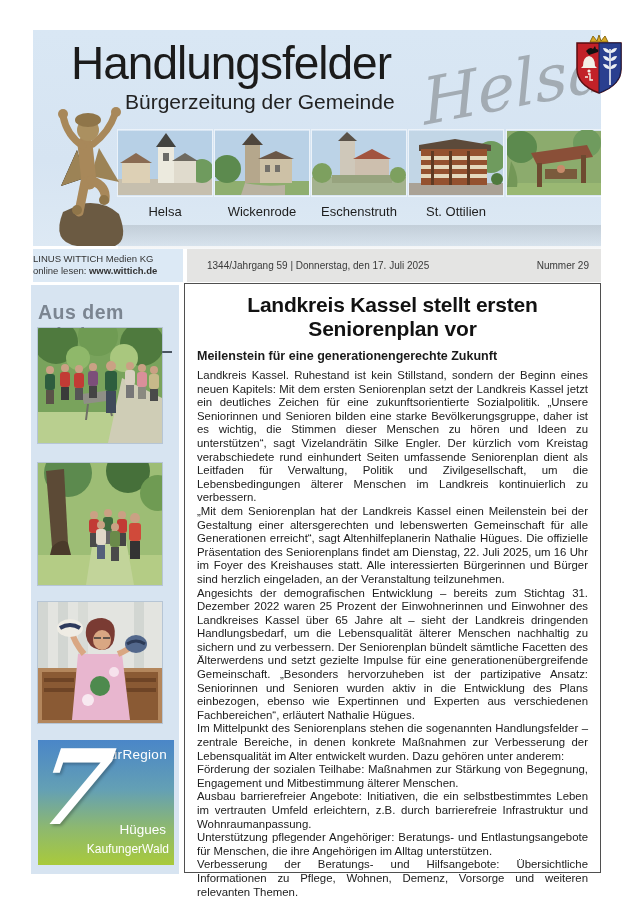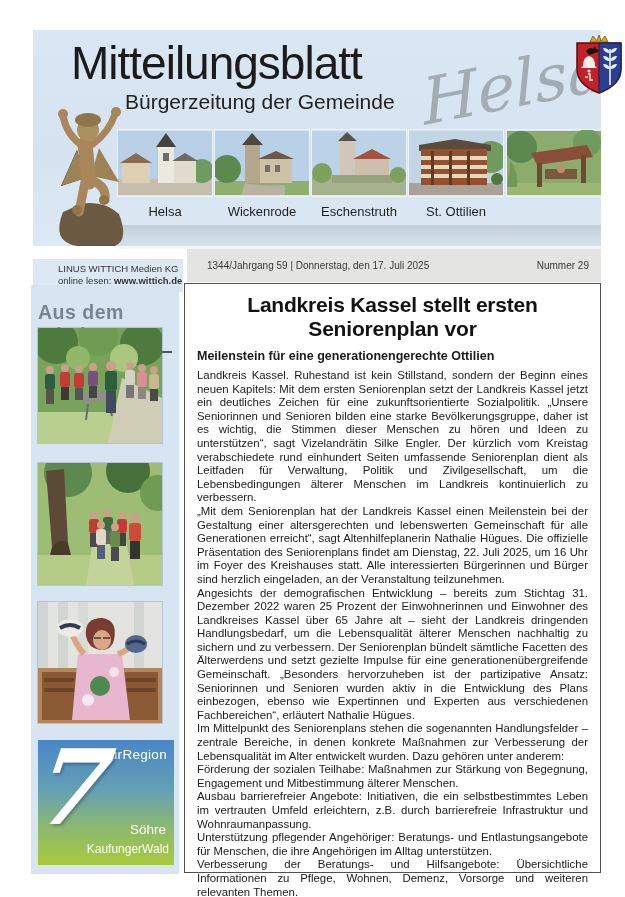--- a/index.html
+++ b/index.html
@@ -24,21 +24,21 @@
   
   #strip { position:absolute; left:85px; top:100px; width:483px; height:116px; z-index:2; }
   .strip-band { position:absolute; left:0; top:95px; width:483px; height:24px;
     background:linear-gradient(180deg,rgba(165,175,184,.45),rgba(200,208,214,.15)); }
   .vp { position:absolute; top:0; width:94px; }
   .vp svg { display:block; width:94px; height:66px; box-shadow:0 0 0 1px rgba(255,255,255,.5); }
   .vp figcaption { margin-top:8px; text-align:center; font-size:13px; color:#1e1e1e; }
 
   
   #pubbox { position:absolute; left:33px; top:249px; width:150px; height:33px; background:#dce9f5;
-    padding:4px 0 0 25px; font-size:9.5px; line-height:12px; color:#333;margin-top:10px; }
+    padding:4px 0 0 0; font-size:9.5px; line-height:12px; color:#333; }
   #issuebox { position:absolute; left:187px; top:249px; width:414px; height:33px; background:#e4e4e3;
     color:#3a3a3a; font-size:10px; }
   #issuebox .issue-left { position:absolute; left:20px; top:11px; }
   #issuebox .issue-right { position:absolute; right:12px; top:11px; }
 
   
   #sidebar { position:absolute; left:31px; top:285px; width:148px; height:589px; background:#d7e4f1; }
   .side-title { position:absolute; left:7px; top:16px; width:134px; font-size:19.5px; font-weight:bold;
     color:#7b8591; letter-spacing:.5px; padding-bottom:4px; border-bottom:2px solid #4a5560; }
   .sphoto { position:absolute; left:7px; width:124px; box-shadow:0 0 0 1px rgba(120,140,160,.35); }
@@ -64,21 +64,21 @@
   .art-body { margin-top:6px; font-size:11.4px; line-height:13.6px; color:#202020;
     text-align:justify; }
   .art-body p { margin:0; }
 </style>
 </head>
 <body>
 
 <div id="page">
 
   <header id="masthead">
-    <div class="mast-title">Mitteilungsblatt</div>
+    <div class="mast-title">Handlungsfelder</div>
     <div class="mast-sub">Bürgerzeitung der Gemeinde</div>
     <div class="mast-script">Helsa</div>
 
     <div id="crest">
       <svg width="58" height="66" viewBox="0 0 58 66">
         <path d="M20 9 L23 3 L27 8 L29 2 L31 8 L35 3 L38 9 Z" fill="#d8a825" stroke="#8a6a10" stroke-width="1"></path>
         <path d="M7 10 h44 v26 q0 16 -22 24 q-22 -8 -22 -24 z" fill="#c22128" stroke="#5a0d10" stroke-width="1.5"></path>
         <path d="M29 10 h22 v26 q0 16 -22 24 z" fill="#2a3f8f" stroke="#14204d" stroke-width="1"></path>
 
         <path d="M16 18 q4 -5 7 -2 l2 -3 l1 3 q3 0 2 3 l-9 3 z" fill="#111"></path>
@@ -309,28 +309,28 @@
         <ellipse cx="32" cy="26" rx="13" ry="9" fill="#efece4"></ellipse>
         <path d="M22 26 q10 -6 20 0" stroke="#2e3a5c" stroke-width="4" fill="none"></path>
         <ellipse cx="98" cy="42" rx="11" ry="9" fill="#53688c"></ellipse>
         <path d="M89 42 q9 -6 18 0" stroke="#2c3a56" stroke-width="3" fill="none"></path>
       </svg>
     </div>
 
     <div id="klogo">
       <span class="kbrand">KulturRegion</span>
       <span class="kseven">7</span>
-      <span class="kregion1">Söhre</span>
+      <span class="kregion1">Hügues</span>
       <span class="kregion2">KaufungerWald</span>
     </div>
   </aside>
 
   <article id="article">
     <h1 class="art-title">Landkreis Kassel stellt ersten Seniorenplan vor</h1>
-    <h2 class="art-sub">Meilenstein für eine generationengerechte Ottilien</h2>
+    <h2 class="art-sub">Meilenstein für eine generationengerechte Zukunft</h2>
     <div class="art-body">
       <p>Landkreis Kassel. Ruhestand ist kein Stillstand, sondern der Beginn eines neuen Kapitels: Mit dem ersten Seniorenplan setzt der Landkreis Kassel jetzt ein deutliches Zeichen für eine zukunftsorientierte Sozialpolitik. „Unsere Seniorinnen und Senioren bilden eine starke Bevölkerungsgruppe, daher ist es wichtig, die Stimmen dieser Menschen zu hören und Ideen zu unterstützen“, sagt Vizelandrätin Silke Engler. Der kürzlich vom Kreistag verabschiedete rund einhundert Seiten umfassende Seniorenplan dient als Leitfaden für Verwaltung, Politik und Zivilgesellschaft, um die Lebensbedingungen älterer Menschen im Landkreis kontinuierlich zu verbessern.</p>
       <p>„Mit dem Seniorenplan hat der Landkreis Kassel einen Meilenstein bei der Gestaltung einer altersgerechten und lebenswerten Gemeinschaft für alle Generationen erreicht“, sagt Altenhilfeplanerin Nathalie Hügues. Die offizielle Präsentation des Seniorenplans findet am Dienstag, 22. Juli 2025, um 16 Uhr im Foyer des Kreishauses statt. Alle interessierten Bürgerinnen und Bürger sind herzlich eingeladen, an der Veranstaltung teilzunehmen.</p>
       <p>Angesichts der demografischen Entwicklung – bereits zum Stichtag 31. Dezember 2022 waren 25 Prozent der Einwohnerinnen und Einwohner des Landkreises Kassel über 65 Jahre alt – sieht der Landkreis dringenden Handlungsbedarf, um die Lebensqualität älterer Menschen nachhaltig zu sichern und zu verbessern. Der Seniorenplan bündelt sämtliche Facetten des Älterwerdens und setzt gezielte Impulse für eine generationenübergreifende Gemeinschaft. „Besonders hervorzuheben ist der partizipative Ansatz: Seniorinnen und Senioren wurden aktiv in die Entwicklung des Plans einbezogen, ebenso wie Expertinnen und Experten aus verschiedenen Fachbereichen“, erläutert Nathalie Hügues.</p>
       <p>Im Mittelpunkt des Seniorenplans stehen die sogenannten Handlungsfelder – zentrale Bereiche, in denen konkrete Maßnahmen zur Verbesserung der Lebensqualität im Alter entwickelt wurden. Dazu gehören unter anderem:</p>
       <p>Förderung der sozialen Teilhabe: Maßnahmen zur Stärkung von Begegnung, Engagement und Mitbestimmung älterer Menschen.</p>
       <p>Ausbau barrierefreier Angebote: Initiativen, die ein selbstbestimmtes Leben im vertrauten Umfeld erleichtern, z.B. durch barrierefreie Infrastruktur und Wohnraumanpassung.</p>
       <p>Unterstützung pflegender Angehöriger: Beratungs- und Entlastungsangebote für Menschen, die ihre Angehörigen im Alltag unterstützen.</p>
       <p>Verbesserung der Beratungs- und Hilfsangebote: Übersichtliche Informationen zu Pflege, Wohnen, Demenz, Vorsorge und weiteren relevanten Themen.</p>
 

